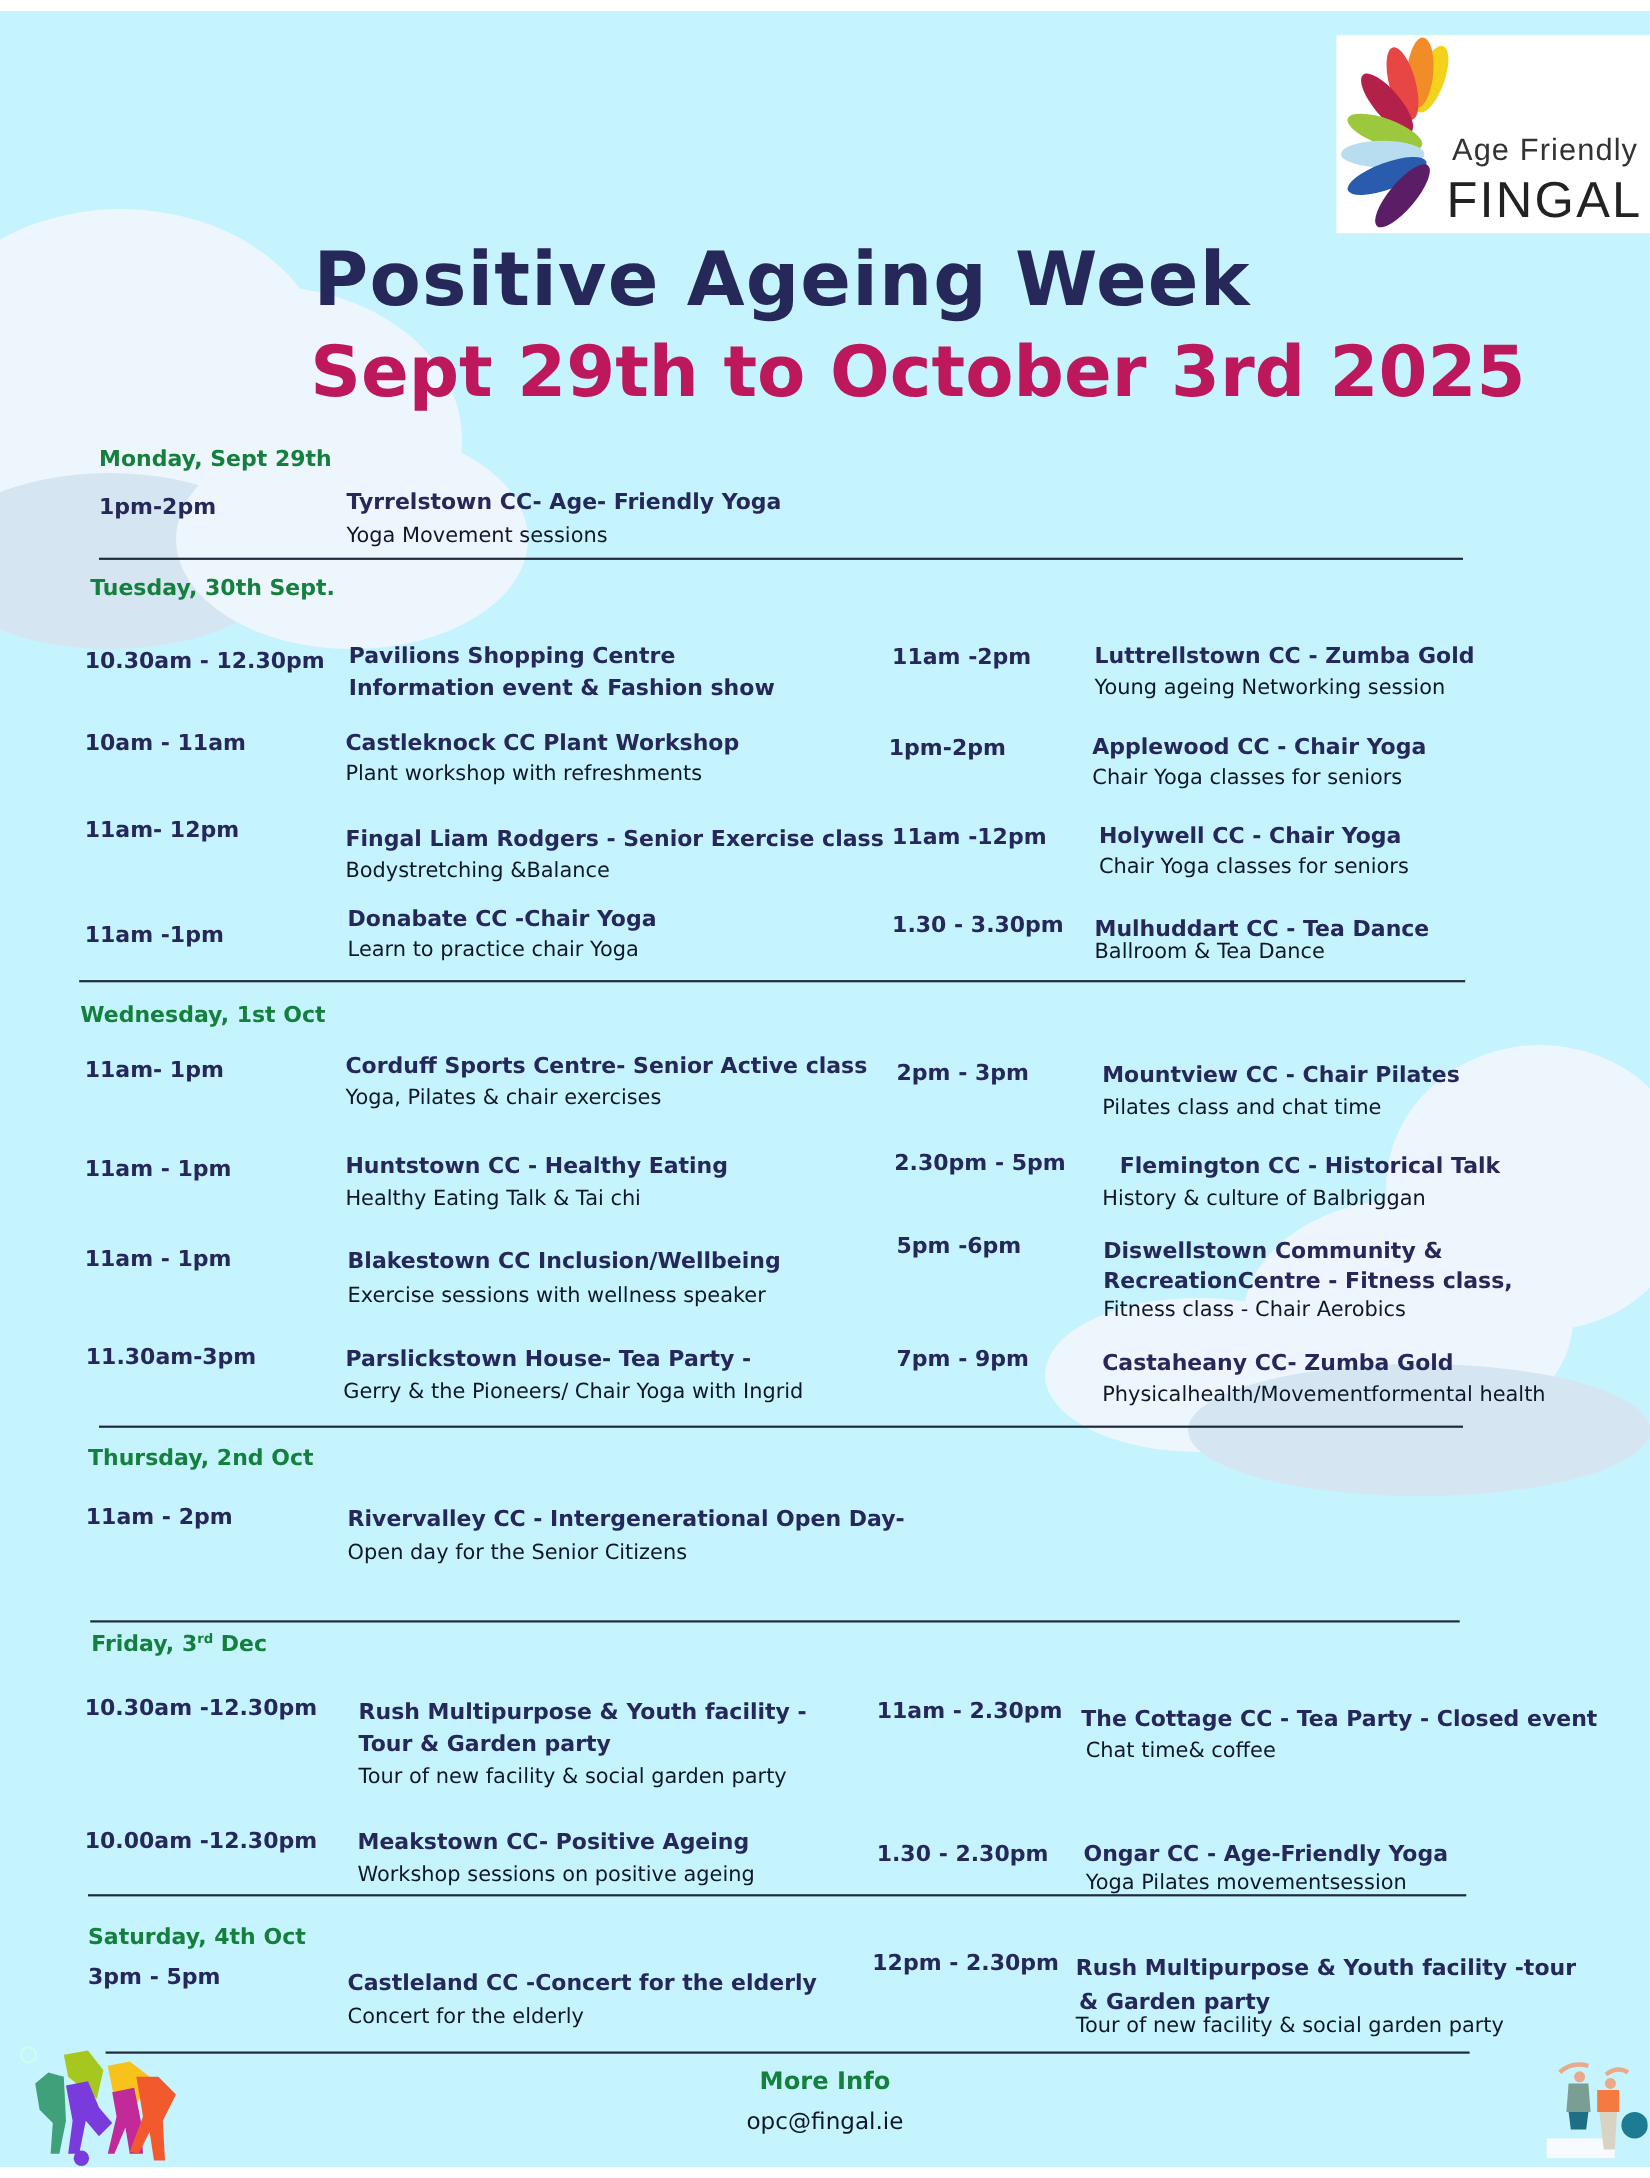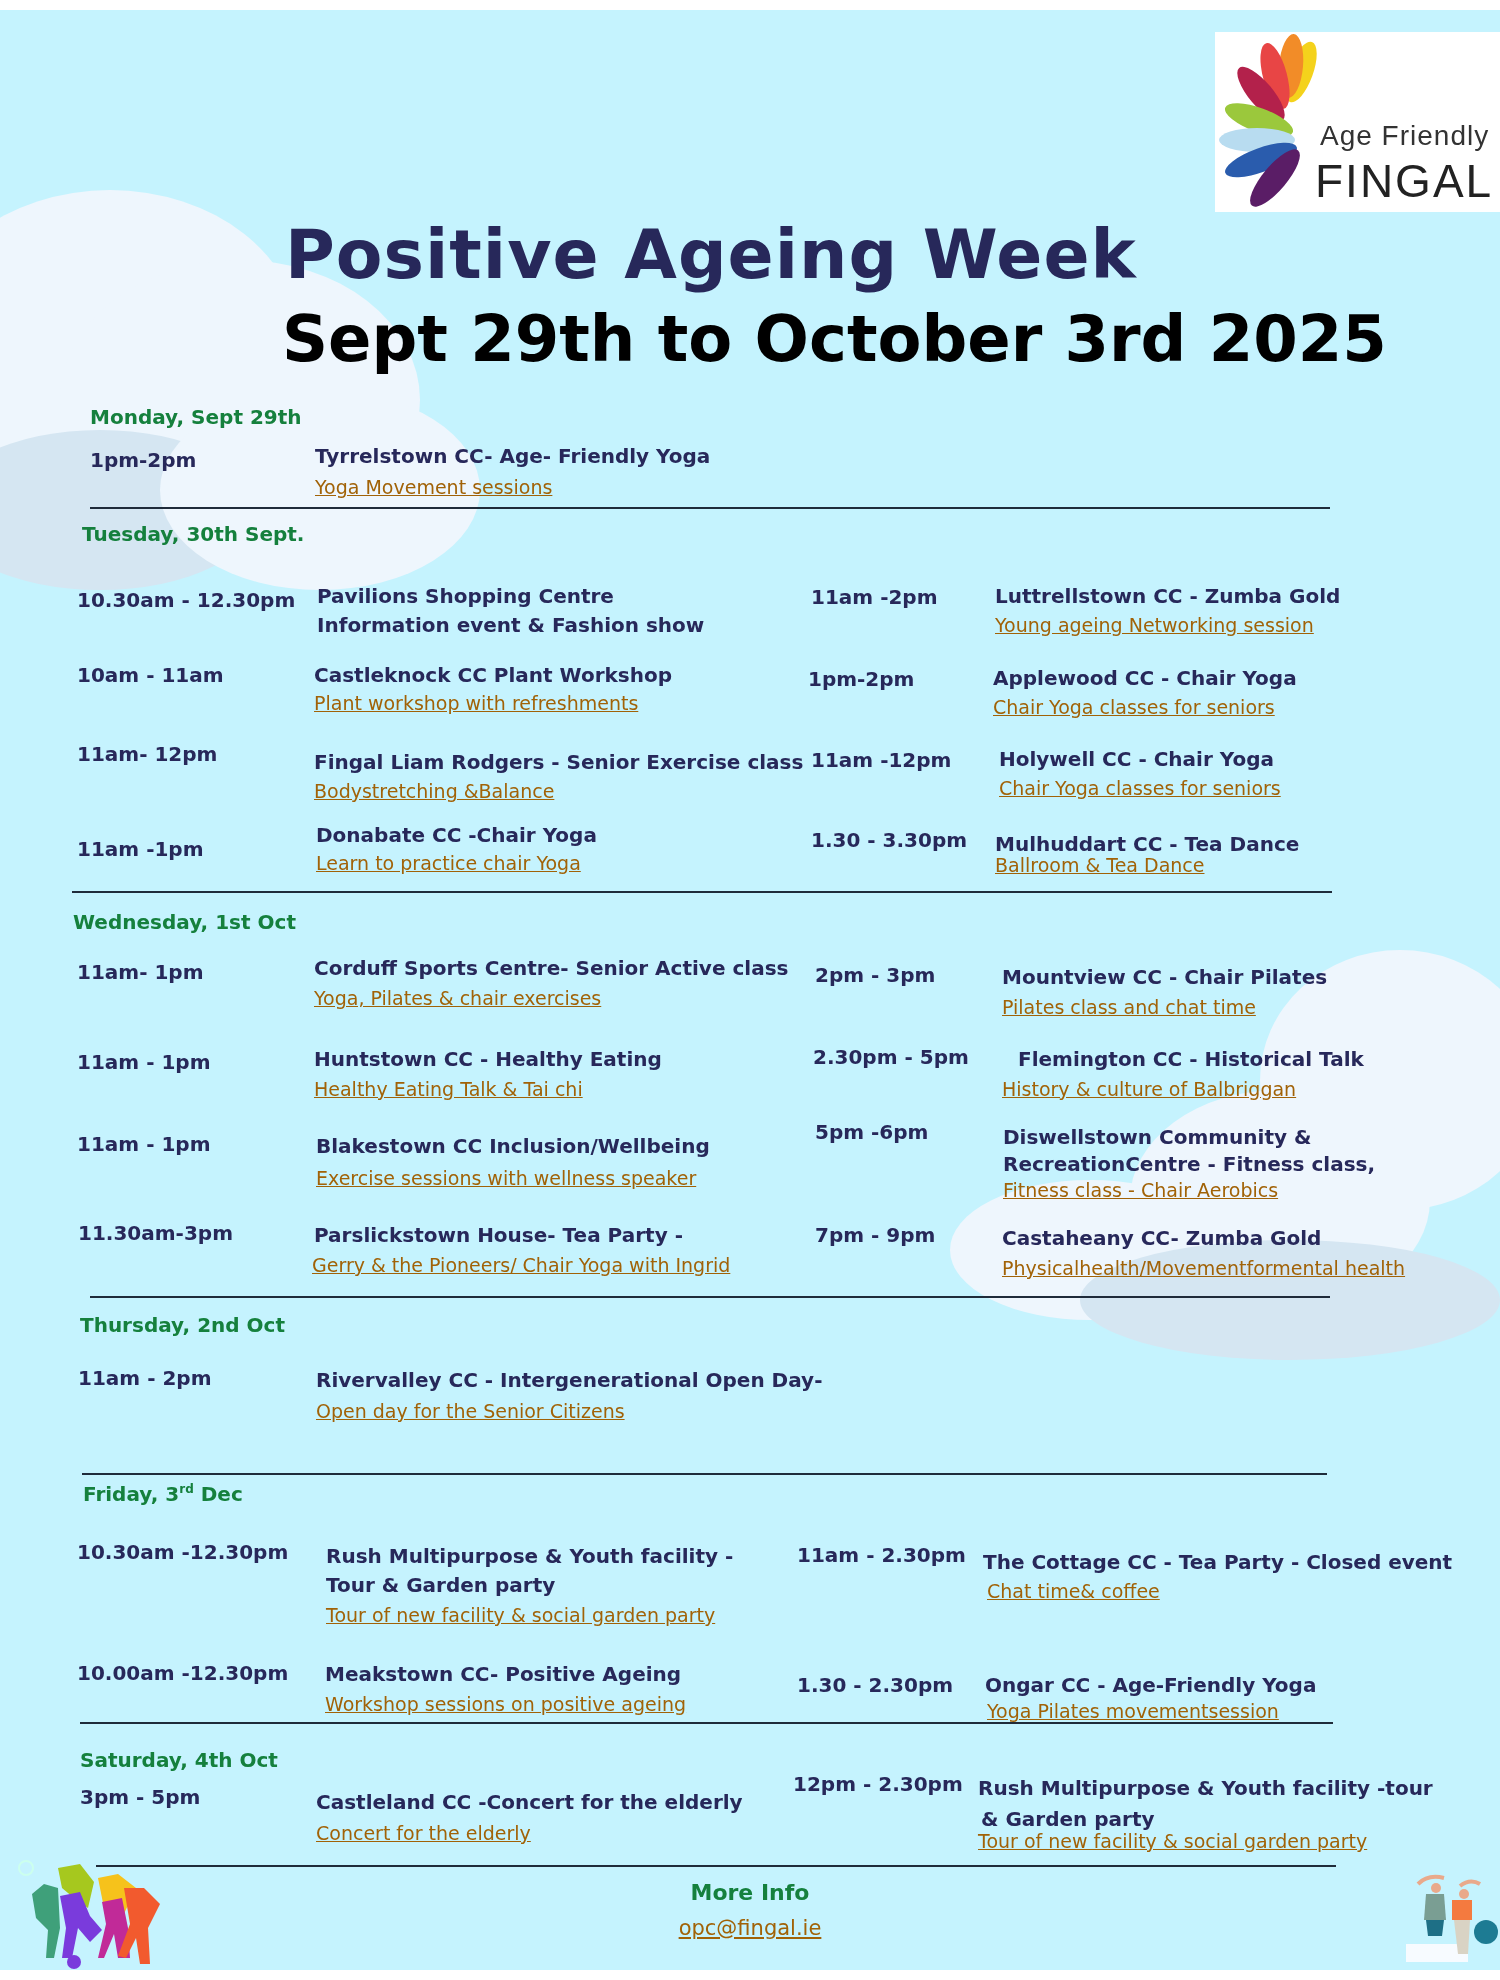--- a/index.html
+++ b/index.html
@@ -10,26 +10,26 @@
   .cloud.shade { background: #d5e6f2; }
   .abs { position: absolute; }
   .logo-left { position: absolute; left: 0; top: 22px; width: 490px; height: 165px; background: #ffffff; }
   .logo-left .txt { position: absolute; left: 24px; top: 18px; color: #5a1d56; font-family: "Liberation Sans", sans-serif; font-size: 28px; line-height: 33px; }
   .logo-left .txt b { font-weight: bold; display: block; }
   .logo-left .txt span { display: block; }
   .logo-right { position: absolute; left: 1215px; top: 22px; width: 285px; height: 180px; background: #ffffff; }
   .af1 { position: absolute; left: 105px; top: 88px; font-family: "Liberation Sans", sans-serif; font-size: 28px; color: #333; letter-spacing: 1px; }
   .af2 { position: absolute; left: 100px; top: 122px; font-family: "Liberation Sans", sans-serif; font-size: 46px; color: #222; letter-spacing: 2px; }
   .title1 { position: absolute; left: 285px; top: 205px; font-family: "DejaVu Sans", sans-serif; font-weight: bold; font-size: 68px; color: #27285a; letter-spacing: 1px; }
-  .title2 { position: absolute; left: 282px; top: 292px; font-family: "DejaVu Sans", sans-serif; font-weight: bold; font-size: 64px; color: #000000; }
+  .title2 { position: absolute; left: 282px; top: 292px; font-family: "DejaVu Sans", sans-serif; font-weight: bold; font-size: 64px; color: #be185d; }
   .day { position: absolute; font-family: "DejaVu Sans", sans-serif; font-weight: bold; font-size: 20px; color: #15803d; }
   .day sup { font-size: 12px; }
   .time { position: absolute; font-family: "DejaVu Sans", sans-serif; font-weight: bold; font-size: 20px; color: #27285a; white-space: nowrap; }
   .ev-title { position: absolute; font-family: "DejaVu Sans", sans-serif; font-weight: bold; font-size: 20px; color: #27285a; line-height: 29px; white-space: nowrap; }
-  .ev-desc { position: absolute; font-family: "DejaVu Sans", sans-serif; font-size: 19px; color: #a16207; white-space: nowrap; text-decoration: underline; }
+  .ev-desc { position: absolute; font-family: "DejaVu Sans", sans-serif; font-size: 19px; color: #0f172a; white-space: nowrap; }
   .rule { position: absolute; height: 2px; background: #1f2b3a; }
   .more { position: absolute; left: 0; width: 1500px; text-align: center; }
 </style>
 </head>
 <body>
 
 <div class="page">
 
   <div class="cloud" style="left:-80px;top:180px;width:380px;height:300px;"></div>
   <div class="cloud" style="left:60px;top:250px;width:360px;height:280px;"></div>

